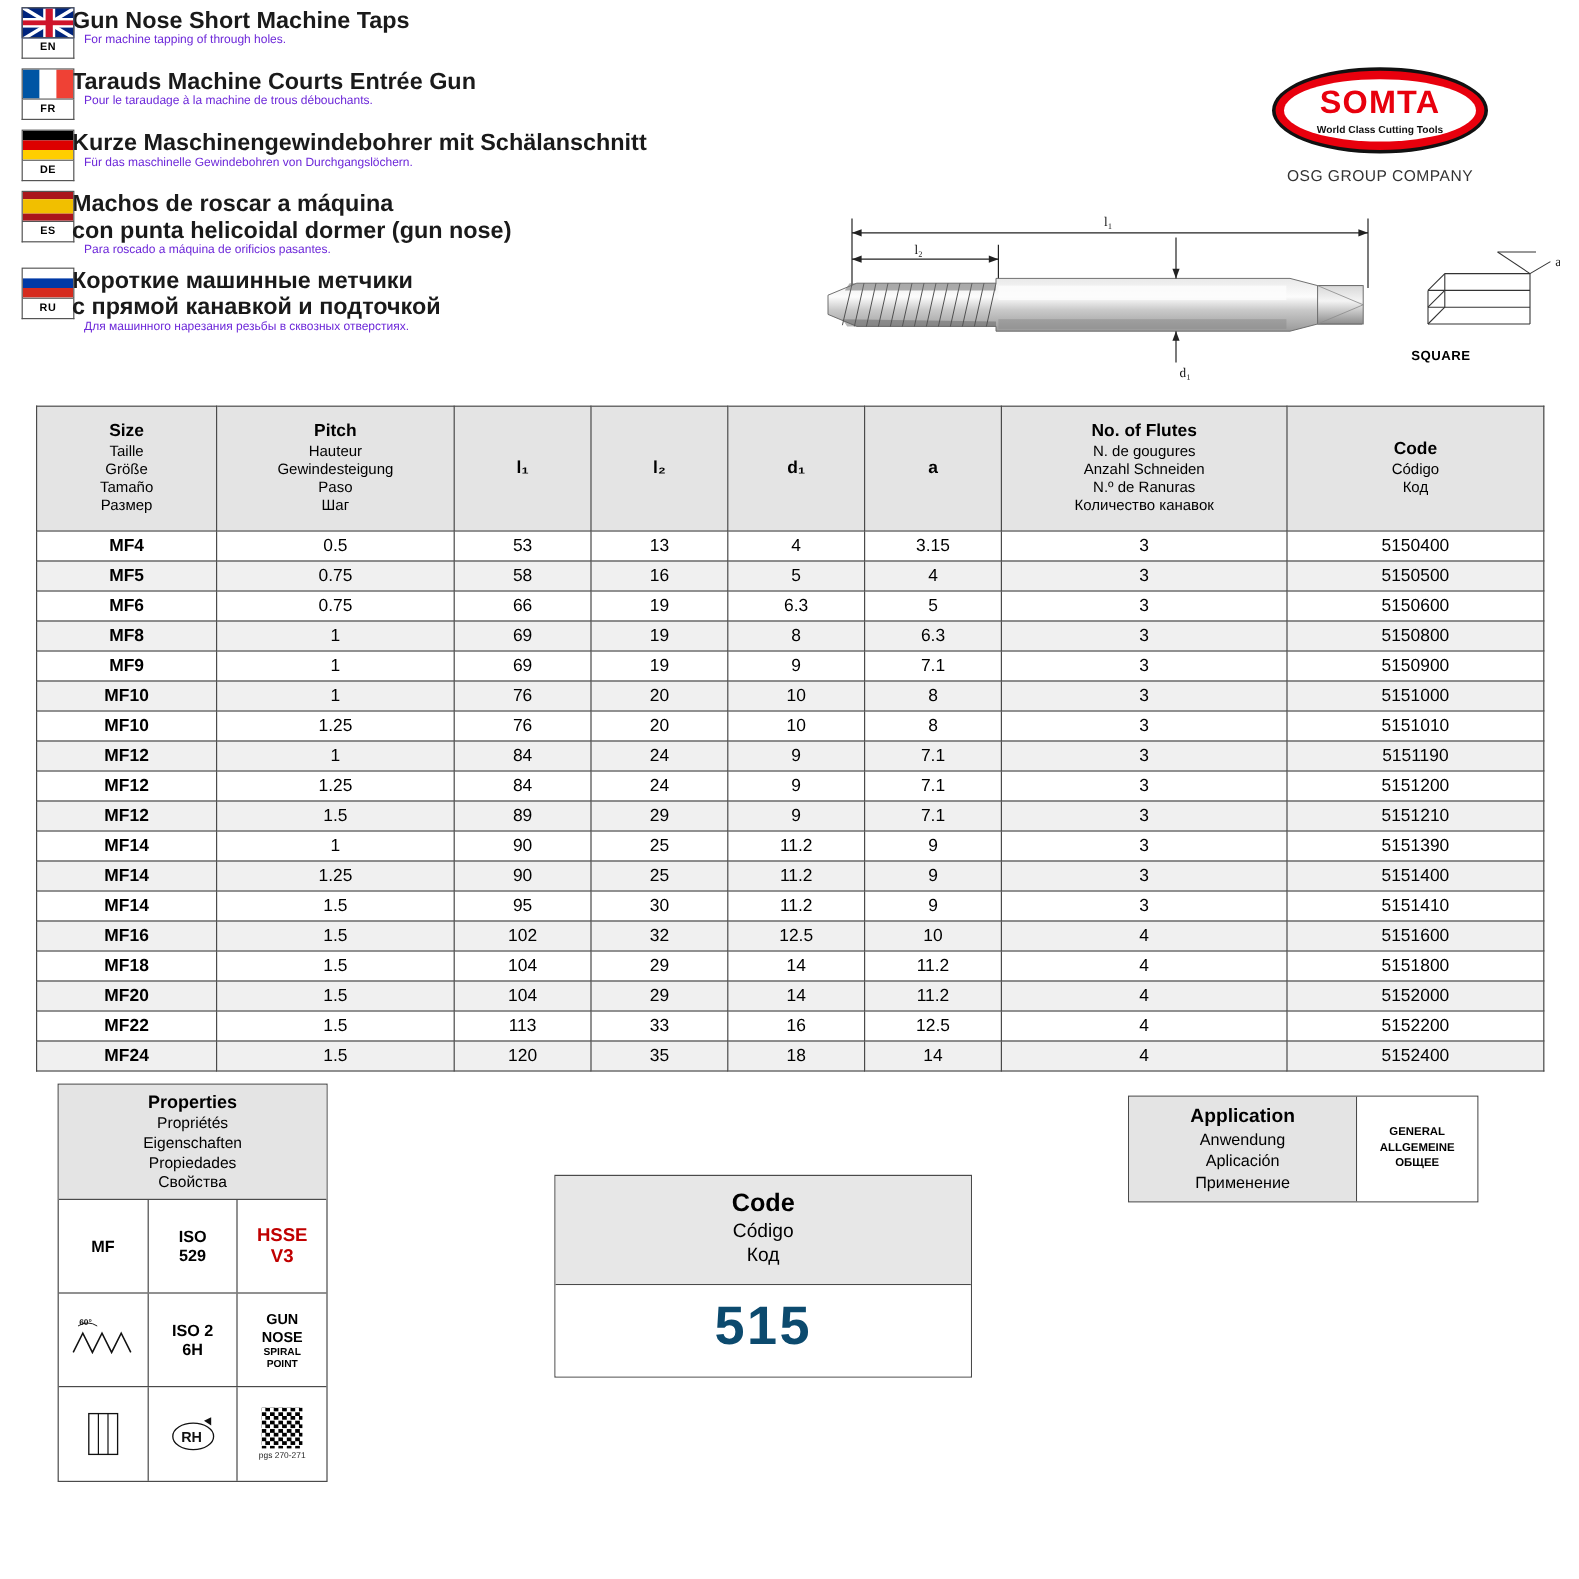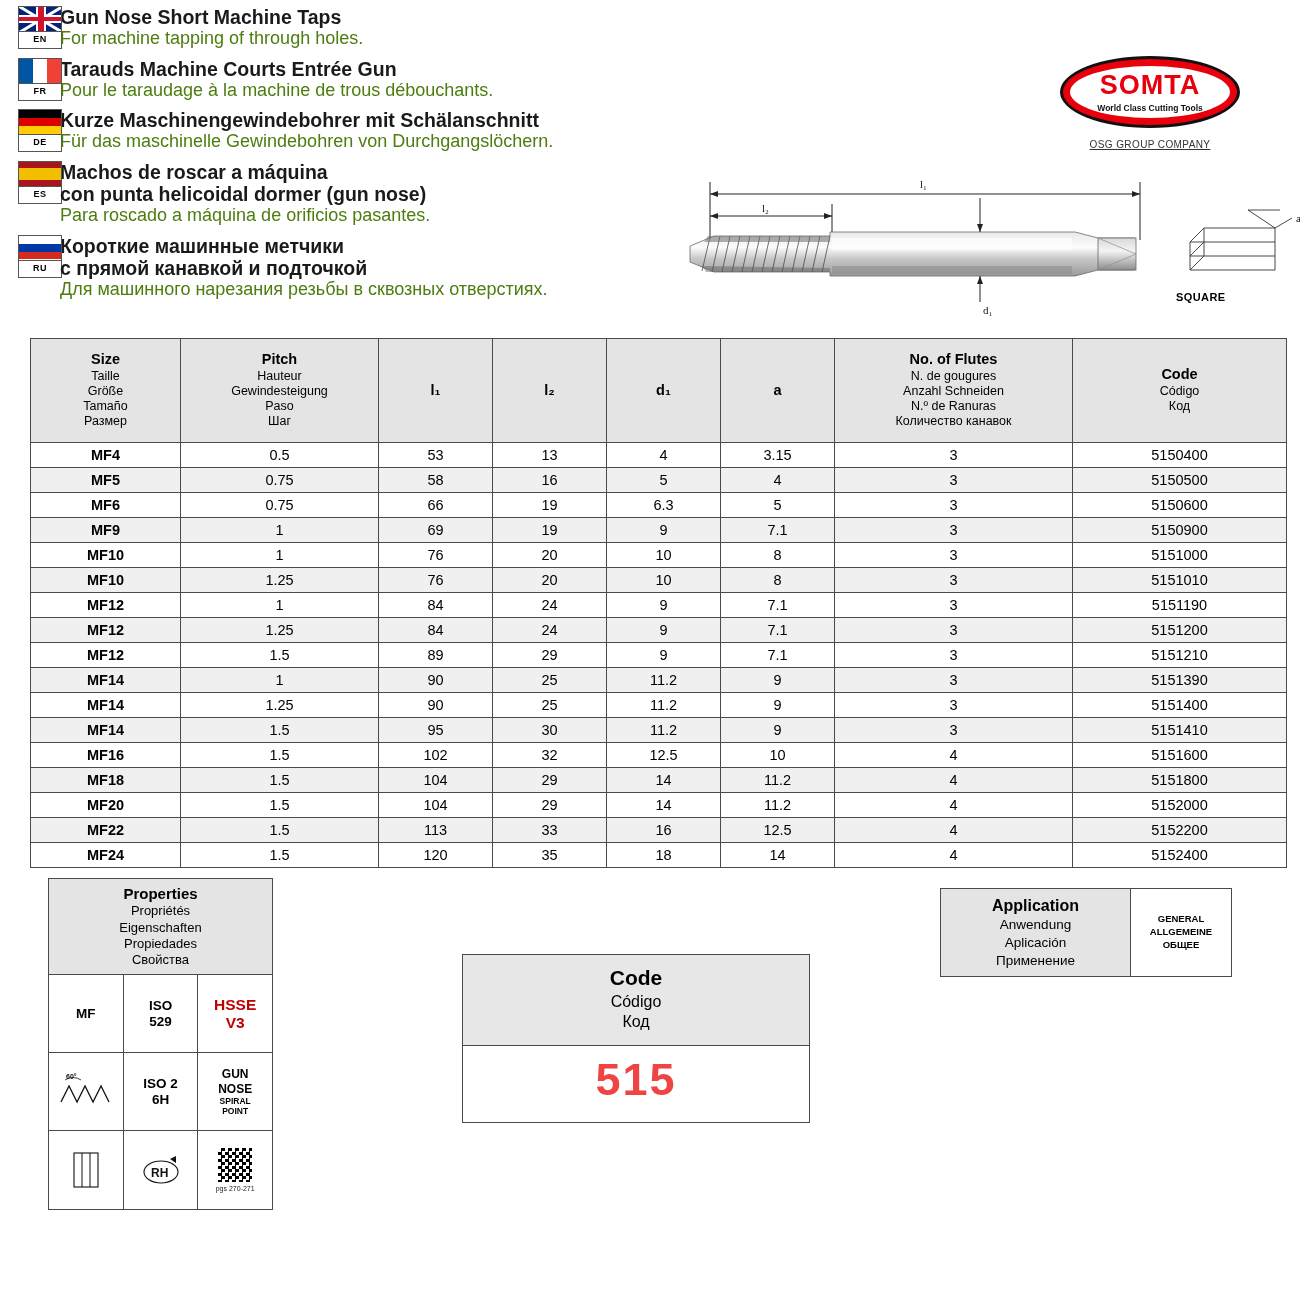--- a/index.html
+++ b/index.html
@@ -19,21 +19,21 @@
   .flag-col { width:56px; flex:0 0 56px; padding-left:18px; }
   .flag-wrap { width:44px; }
   .flag { width:44px; height:26px; border:1px solid #555; position:relative; overflow:hidden; }
   .flag-code {
     width:44px; height:17px; border:1px solid #555; border-top:none;
     font-size:9px; font-weight:bold; text-align:center; line-height:15px;
     letter-spacing:0.5px;
   }
   .txt-col { padding-left:4px; }
   .t-bold { font-weight:bold; font-size:19.5px; color:#1a1a1a; line-height:1.13; }
-  .t-reg { font-size:18px; color:#4d7c0f; line-height:1.2; }
+  .t-reg { font-size:10px; color:#6d28d9; line-height:1.2;margin-left:10px; }
 
   
   .fl-uk { background:#00247d; }
   .fl-uk:before, .fl-uk:after {
     content:""; position:absolute; background:#fff;
   }
   .fl-uk .cross-v { position:absolute; left:17px; top:0; width:10px; height:100%; background:#fff; }
   .fl-uk .cross-h { position:absolute; top:8px; left:0; height:8px; width:100%; background:#fff; }
   .fl-uk .cross-v2 { position:absolute; left:19px; top:0; width:6px; height:100%; background:#cf142b; }
   .fl-uk .cross-h2 { position:absolute; top:10px; left:0; height:4px; width:100%; background:#cf142b; }
@@ -53,21 +53,21 @@
     width:180px; height:72px; margin:0 auto;
     border-radius:50%; background:#e8000d; border:3px solid #111;
     position:relative;
   }
   .logo-inner {
     position:absolute; inset:7px; border-radius:50%; background:#fff;
     display:flex; flex-direction:column; align-items:center; justify-content:center;
   }
   .logo-word { font-weight:bold; font-size:27px; color:#e8000d; letter-spacing:1px; line-height:1; }
   .logo-sub { font-size:8.5px; font-weight:bold; color:#111; margin-top:4px; }
-  .logo-group { font-size:10px; color:#333; margin-top:11px; letter-spacing:0.4px;text-decoration:underline; }
+  .logo-group { font-size:13px; color:#333; margin-top:11px; letter-spacing:0.4px; }
 
   
   .draw { position:absolute; left:680px; top:168px; width:620px; height:160px; }
   .sq-label { position:absolute; left:1176px; top:285px; font-size:11px; font-weight:bold; letter-spacing:0.4px; }
 
   
   table.spec {
     border-collapse:collapse;
     width:1256px;
     margin:0 30px;
@@ -114,21 +114,21 @@
 
   .qr { width:34px; height:34px; background:
       repeating-conic-gradient(#000 0% 25%, #fff 0% 50%) 0 0/7px 7px; }
 
   
   .codebox { position:absolute; left:462px; top:76px; width:348px; border:1px solid #4a4a4a; }
   .codebox .cb-top { background:#e7e7e7; padding:10px 4px 12px; text-align:center; border-bottom:1px solid #4a4a4a; line-height:1.28; }
   .cb-b { font-weight:bold; font-size:21px; }
   .cb-r { font-size:16px; }
   .codebox .cb-bot { background:#fff; text-align:center; padding:8px 4px 16px; }
-  .cb-num { font-size:45px; font-weight:bold; color:#ef4444; letter-spacing:2px; }
+  .cb-num { font-size:45px; font-weight:bold; color:#0c4a6e; letter-spacing:2px; }
 
   
   .appbox { position:absolute; left:940px; top:10px; width:292px; display:flex; border:1px solid #4a4a4a; }
   .app-l { flex:1; background:#e4e4e4; padding:7px 4px; text-align:center; line-height:1.3; border-right:1px solid #4a4a4a; }
   .app-b { font-weight:bold; font-size:16px; }
   .app-r2 { font-size:13.5px; }
   .app-r { width:100px; background:#fff; display:flex; flex-direction:column; align-items:center; justify-content:center; font-size:9.5px; font-weight:bold; text-align:center; line-height:1.35; }
 </style>
 </head>
 <body>
@@ -396,20 +396,30 @@
         <td class="size">MF6</td>
         <td>0.75</td>
         <td>66</td>
         <td>19</td>
         <td>6.3</td>
         <td>5</td>
         <td>3</td>
         <td>5150600</td>
       </tr>
       <tr>
+        <td class="size">MF8</td>
+        <td>1</td>
+        <td>69</td>
+        <td>19</td>
+        <td>8</td>
+        <td>6.3</td>
+        <td>3</td>
+        <td>5150800</td>
+      </tr>
+      <tr>
         <td class="size">MF9</td>
         <td>1</td>
         <td>69</td>
         <td>19</td>
         <td>9</td>
         <td>7.1</td>
         <td>3</td>
         <td>5150900</td>
       </tr>
       <tr>

